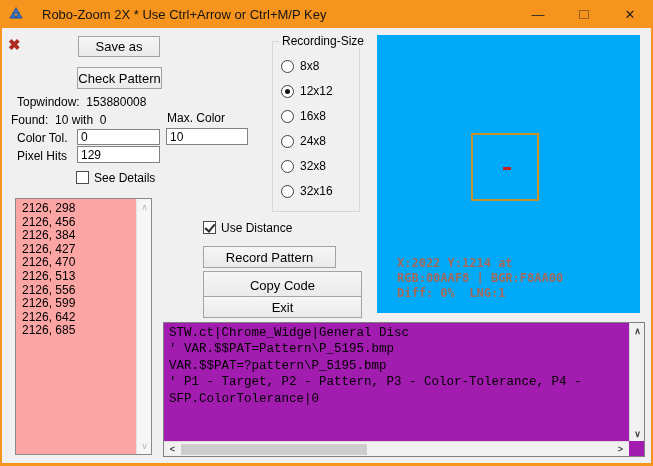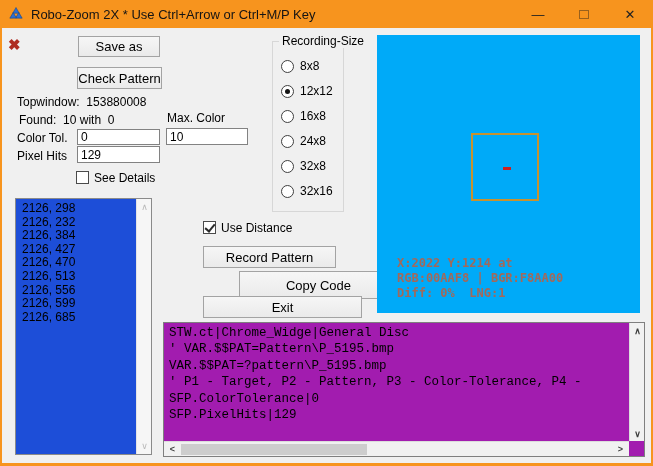--- a/index.html
+++ b/index.html
@@ -9,21 +9,21 @@
     background:#F7941E; font-family:"Liberation Sans", sans-serif;
     overflow:hidden;
   }
   
   .titlebar {
     position:absolute; left:0; top:0; width:653px; height:28px;
     background:#F7941E; display:flex; align-items:center;
   }
   .app-icon { width:16px; height:16px; margin-left:8px; }
   .title-text {
-    margin-left:7px; font-size:13px; color:#141414; white-space:pre;
+    margin-left:18px; font-size:13px; color:#141414; white-space:pre;
   }
   .tb-buttons { position:absolute; right:0; top:0; height:28px; display:flex; }
   .tb-btn {
     width:46px; height:28px; display:flex; align-items:center; justify-content:center;
     font-size:13px; color:#222; cursor:default;
   }
   .max-glyph { width:10px; height:9px; border:1px solid #99601c; display:block; }
   
   .body {
     position:absolute; left:2px; top:28px; width:649px; height:435px;
@@ -55,31 +55,31 @@
     width:13px; height:13px; border:1px solid #3f3f3f; border-radius:50%;
     background:#fff; position:relative; flex:none;
   }
   .radio.selected::after {
     content:""; position:absolute; left:3px; top:3px; width:5px; height:5px;
     background:#141414; border-radius:50%;
   }
   .radio-label { margin-left:6px; font-size:12px; white-space:pre; }
   
   .groupbox {
-    position:absolute; left:270px; top:13px; width:72px; height:171px;
+    position:absolute; left:270px; top:13px; width:88px; height:171px;
     border:1px solid #d7d7d7;
   }
   .groupbox-title {
     position:absolute; left:6px; top:-8px; background:#F0F0F0;
     font-size:12px; padding:0 3px; white-space:nowrap;
   }
   
   .listbox {
     position:absolute; left:13px; top:170px; width:137px; height:257px;
-    background:#1d4ed8; border:1px solid #8a8a8a;
+    background:#fca5a5; border:1px solid #8a8a8a;
   }
   .listbox-items {
     position:absolute; left:6px; top:3px; right:16px; bottom:2px;
     font-size:12px; line-height:13.6px; color:#000; overflow:hidden; white-space:pre;
   }
   .lb-scroll {
     position:absolute; right:0; top:0; bottom:0; width:15px;
     background:#f6f6f6; border-left:1px solid #e4e4e4;
   }
   .lb-arrow {
@@ -152,36 +152,36 @@
     </div>
   </div>
 
   <div class="body">
 
     <span class="abs red-x" style="left:6px; top:8px;">✖</span>
     <button class="btn" style="left:76px; top:8px; width:82px; height:21px;">Save as</button>
     <button class="btn" style="left:75px; top:39px; width:85px; height:22px;">Check Pattern</button>
 
     <span class="abs lbl" style="left:15px; top:67px;">Topwindow:  153880008</span>
-    <span class="abs lbl" style="left:17px; top:85px;">Found:  10 with  0</span>
+    <span class="abs lbl" style="left:9px; top:85px;">Found:  10 with  0</span>
 
     <span class="abs lbl" style="left:165px; top:83px;">Max. Color</span>
     <input class="field" style="left: 164px; top: 100px; width: 82px; height: 17px;" value="10">
 
     <span class="abs lbl" style="left:15px; top:103px;text-align:right;">Color Tol.</span>
     <input class="field" style="left: 75px; top: 101px; width: 83px; height: 16px;" value="0">
 
     <span class="abs lbl" style="left:15px; top:121px;">Pixel Hits</span>
     <input class="field" style="left: 75px; top: 118px; width: 83px; height: 17px;" value="129">
 
     <span class="checkbox" style="left:74px; top:143px;"></span>
     <span class="abs lbl" style="left:92px; top:143px;">See Details</span>
 
     <div class="listbox">
-      <div class="listbox-items"><div>2126, 298</div><div>2126, 232</div><div>2126, 384</div><div>2126, 427</div><div>2126, 470</div><div>2126, 513</div><div>2126, 556</div><div>2126, 599</div><div>2126, 685</div></div>
+      <div class="listbox-items"><div>2126, 298</div><div>2126, 456</div><div>2126, 384</div><div>2126, 427</div><div>2126, 470</div><div>2126, 513</div><div>2126, 556</div><div>2126, 599</div><div>2126, 642</div><div>2126, 685</div></div>
       <div class="lb-scroll">
         <span class="lb-arrow" style="top:1px;">∧</span>
         <span class="lb-arrow" style="bottom:1px;">∨</span>
       </div>
     </div>
 
     <div class="groupbox">
       <span class="groupbox-title">Recording-Size</span>
       <div class="radio-row" style="top:17px;">
           <span class="radio"></span>
@@ -206,33 +206,33 @@
       <div class="radio-row" style="top:142px;">
           <span class="radio"></span>
           <span class="radio-label">32x16</span>
         </div>
     </div>
 
     <span class="checkbox checked" style="left:201px; top:193px;"></span>
     <span class="abs lbl" style="left:219px; top:193px;">Use Distance</span>
 
     <button class="btn" style="left:201px; top:218px; width:133px; height:22px;">Record Pattern</button>
-    <button class="btn" style="left:201px; top:243px; width:159px; height:28px;margin-left:36px;">Copy Code</button>
+    <button class="btn" style="left:201px; top:243px; width:159px; height:28px;">Copy Code</button>
     <button class="btn" style="left:201px; top:268px; width:159px; height:22px;">Exit</button>
 
     <div class="preview">
       <div class="marker-box"></div>
       <div class="cursor-dash"></div>
       <div class="preview-info" style="top:221px;">X:2022 Y:1214 at</div>
       <div class="preview-info" style="top:236px;">RGB:00AAF8 | BGR:F8AA00</div>
       <div class="preview-info" style="top:251px;">Diff: 0%  LNG:1</div>
     </div>
 
     <div class="codebox">
-      <div class="code-content"><div>STW.ct|Chrome_Widge|General Disc</div><div>' VAR.$$PAT=Pattern\P_5195.bmp</div><div>VAR.$$PAT=?pattern\P_5195.bmp</div><div>' P1 - Target, P2 - Pattern, P3 - Color-Tolerance, P4 -</div><div>SFP.ColorTolerance|0</div><div>SFP.PixelHits|129</div></div>
+      <div class="code-content"><div>STW.ct|Chrome_Widge|General Disc</div><div>' VAR.$$PAT=Pattern\P_5195.bmp</div><div>VAR.$$PAT=?pattern\P_5195.bmp</div><div>' P1 - Target, P2 - Pattern, P3 - Color-Tolerance, P4 -</div><div>SFP.ColorTolerance|0</div></div>
       <div class="cb-vscroll">
         <span class="cb-arrow" style="top:1px; left:0; width:15px; height:13px;">∧</span>
         <span class="cb-arrow" style="bottom:1px; left:0; width:15px; height:13px;">∨</span>
       </div>
       <div class="cb-hscroll">
         <span class="cb-arrow" style="left:2px; top:0; width:13px; height:14px;">&lt;</span>
         <span class="cb-thumb"></span>
         <span class="cb-arrow" style="right:2px; top:0; width:13px; height:14px;">&gt;</span>
       </div>
     </div>

